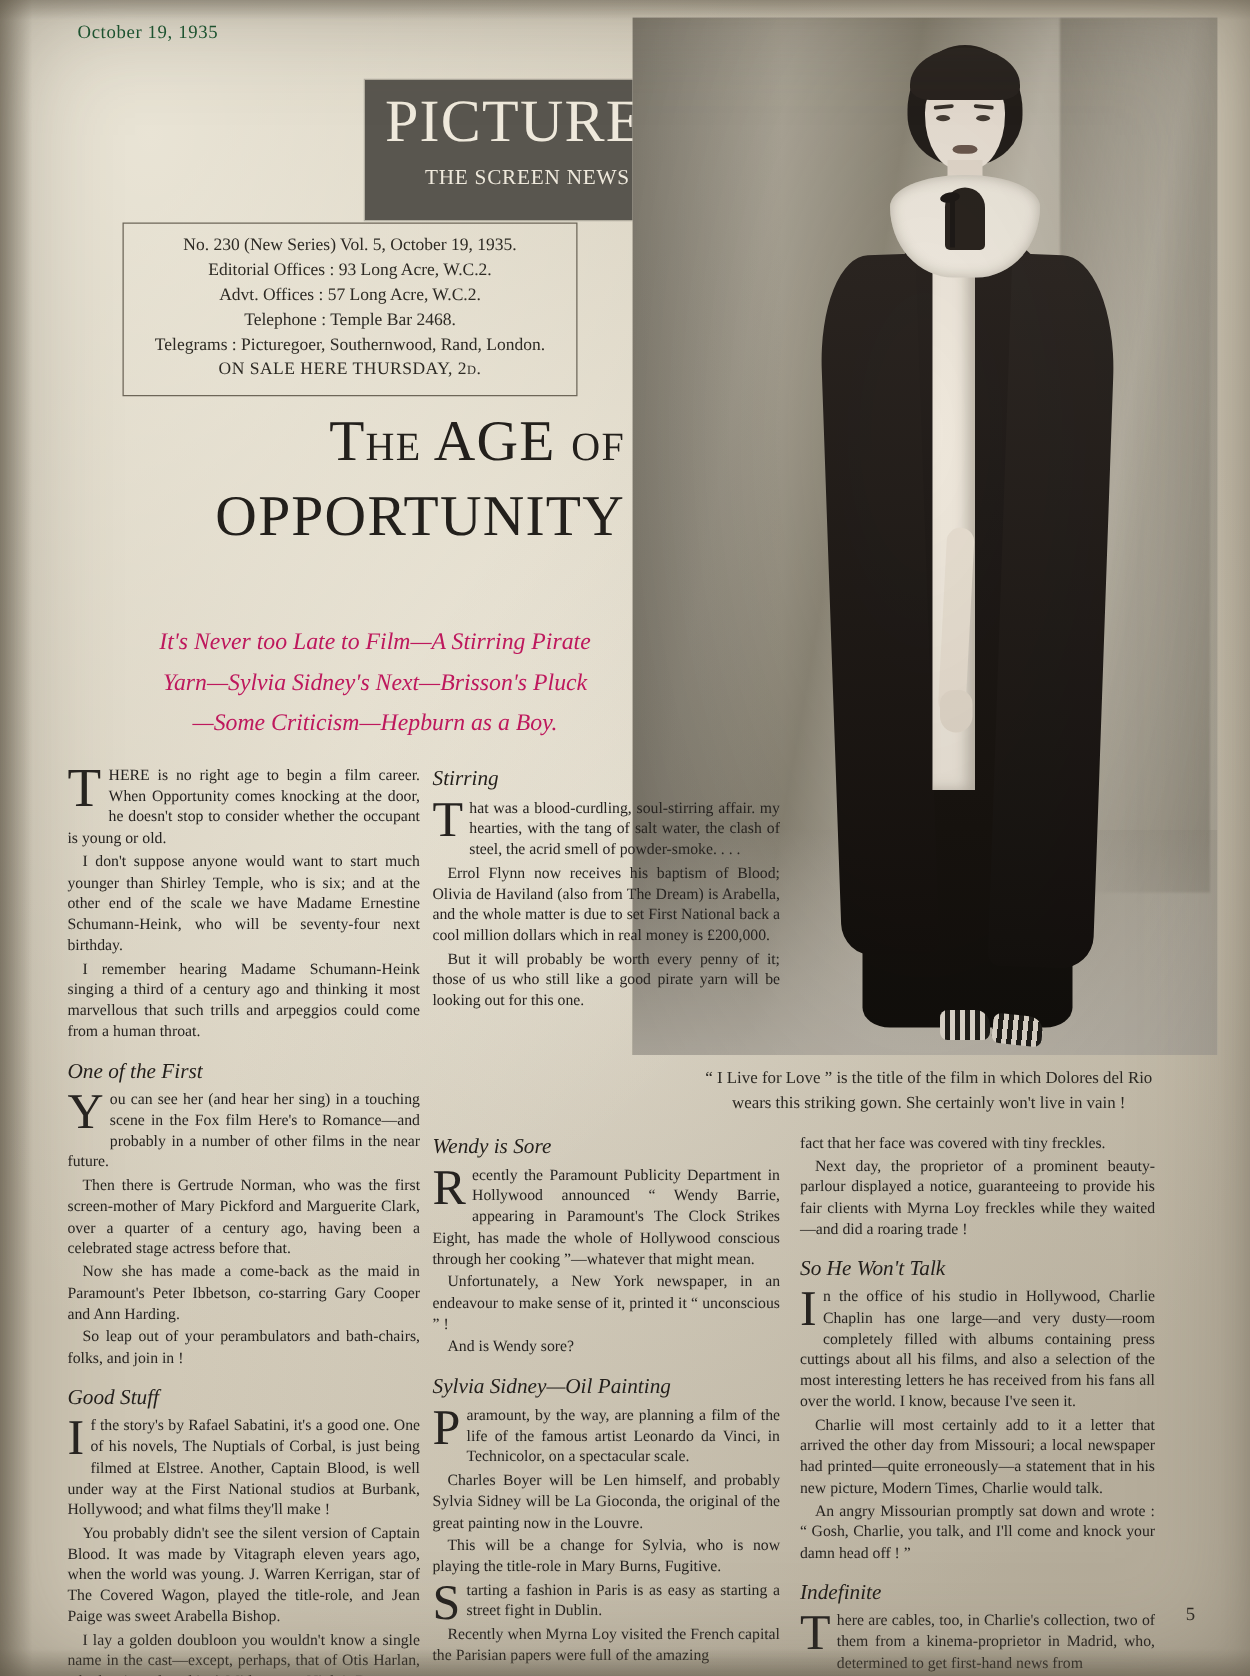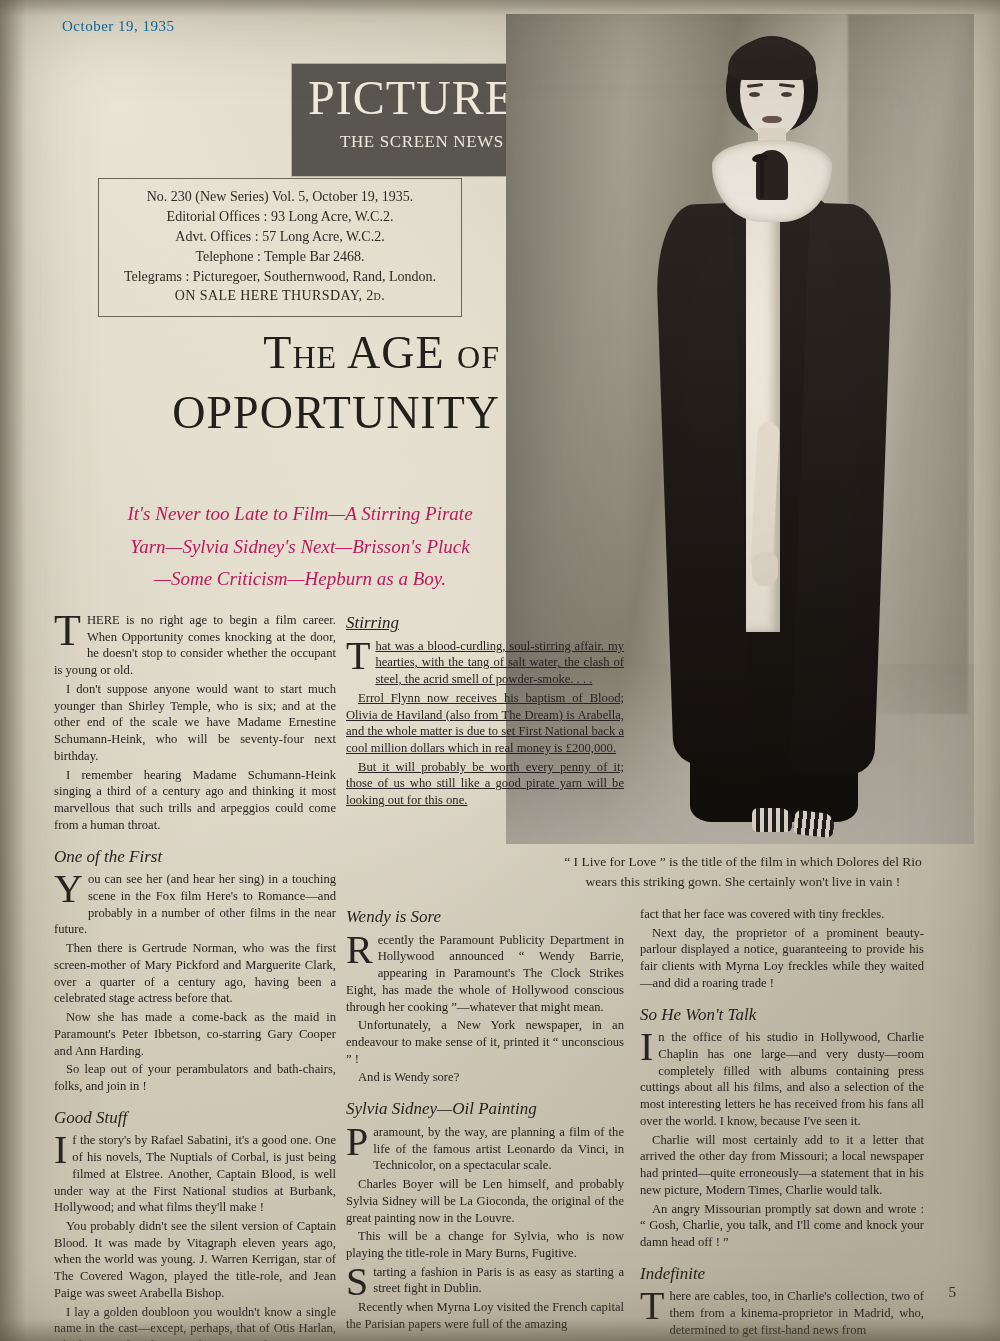--- a/index.html
+++ b/index.html
@@ -45,21 +45,21 @@
     position: absolute;
     left: 0; right: 0; bottom: 0; height: 22px;
     background: linear-gradient(to top, rgba(90,82,66,0.40), rgba(90,82,66,0));
   }
 
   .issue-date {
     position: absolute;
     left: 62px; top: 18px;
     font-size: 15px;
     letter-spacing: 0.5px;
-    color: #0369a1;
+    color: #14532d;
   }
 
   
   .masthead {
     position: absolute;
     left: 292px; top: 64px;
     width: 356px; height: 112px;
     background: #59564f;
     color: #efe9dc;
     box-shadow: 0 0 0 1px rgba(40,38,33,0.25);
@@ -310,21 +310,21 @@
     padding: 2px 5px 0 0;
     font-family: "Liberation Serif", serif;
   }
   .dropcap.deco {
     font-size: 44px;
     line-height: 0.78;
     padding-right: 6px;
   }
 
   .col-1 { left: 54px; top: 612px; width: 282px; }
-  .col-2 { left: 346px; top: 612px; width: 278px; text-decoration: underline; }
+  .col-2 { left: 346px; top: 612px; width: 278px; }
   .col-2b { left: 346px; top: 906px; width: 278px; }
   .col-3 { left: 640px; top: 906px; width: 284px; }
 
   .page-num {
     position: absolute;
     right: 44px; bottom: 40px;
     font-size: 15px;
     color: #2b2822;
   }
 </style>

